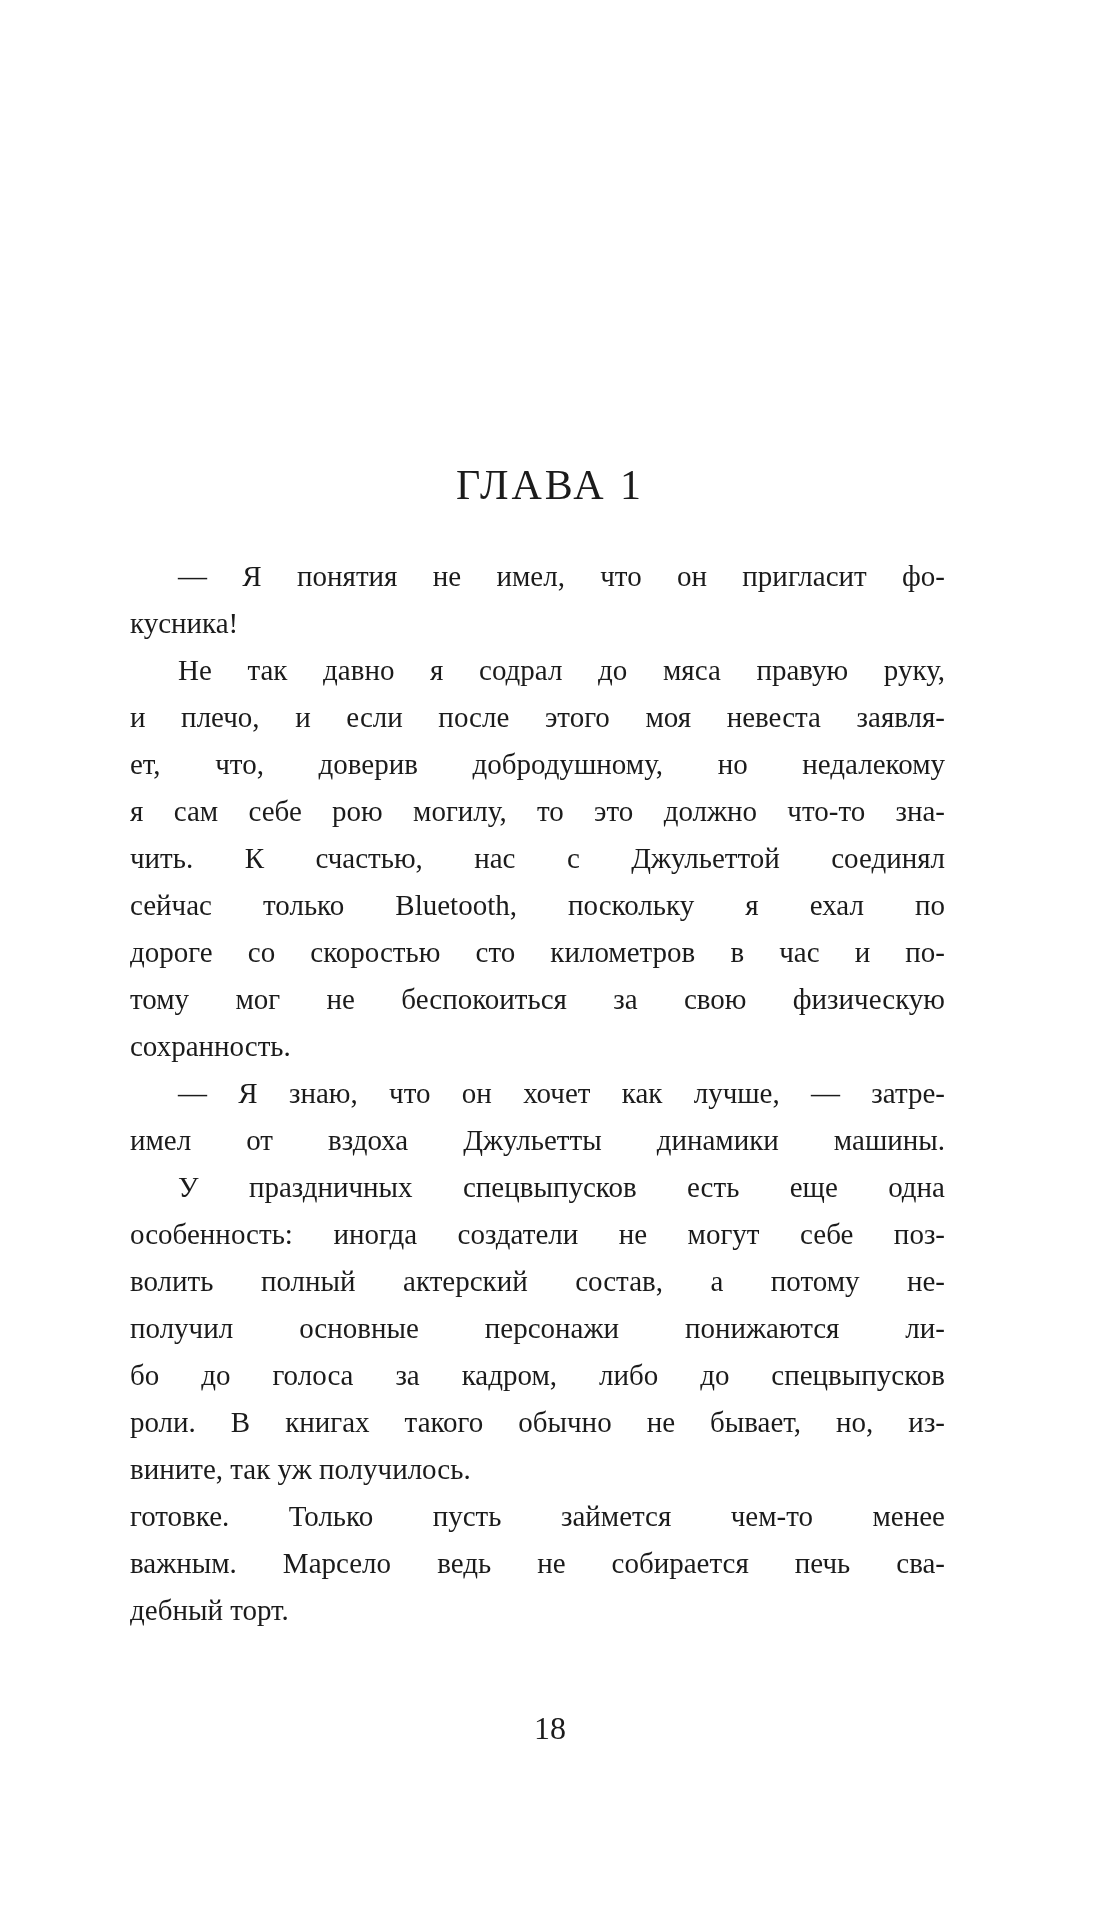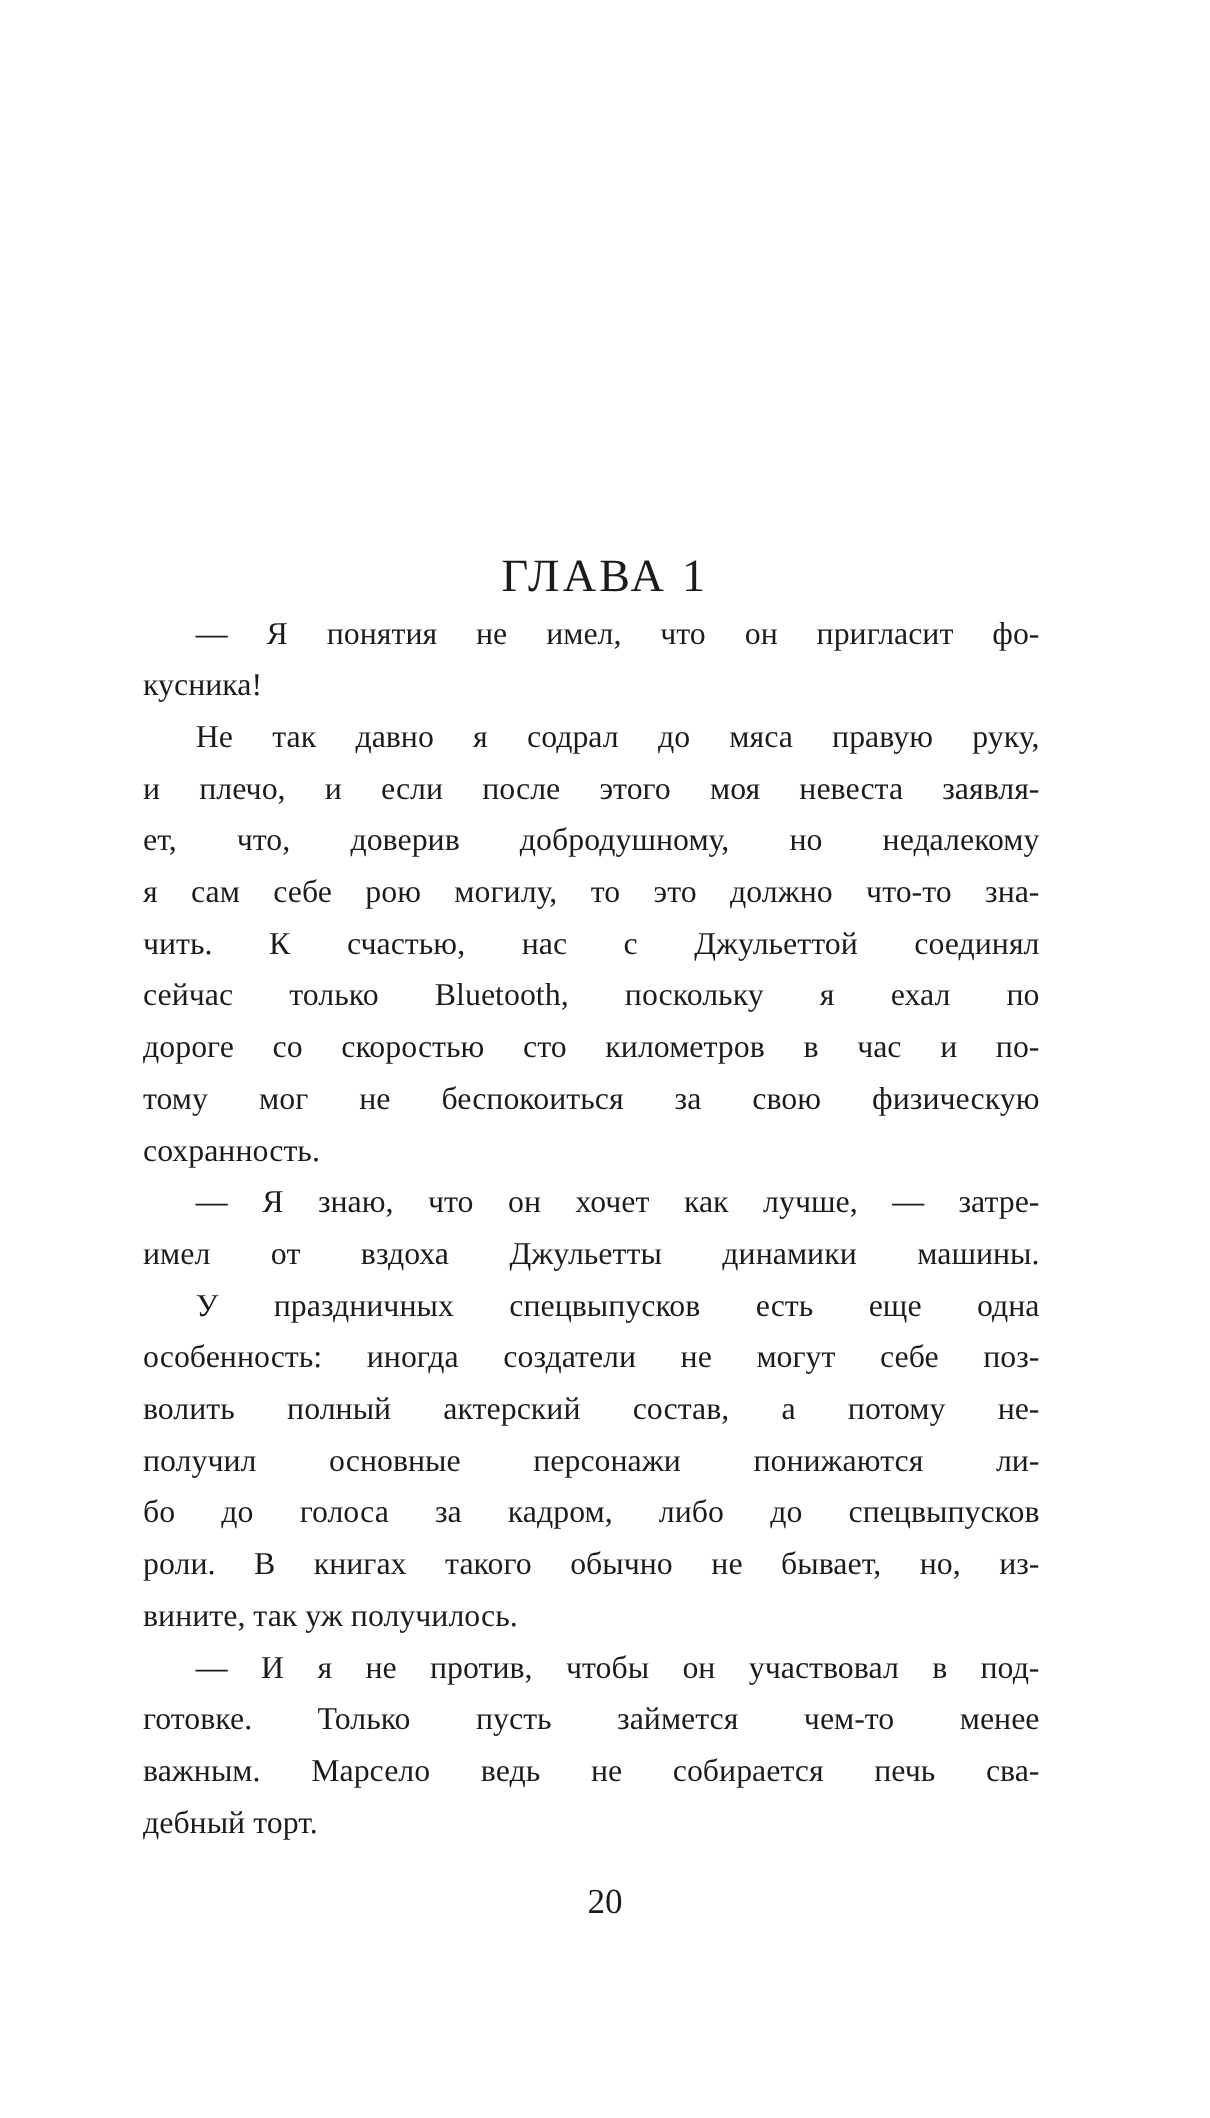--- a/index.html
+++ b/index.html
@@ -2,21 +2,21 @@
 <html><head>
 <meta charset="utf-8">
 <style>
   html, body { margin: 0; padding: 0; background: #ffffff; }
   body {
     width: 1100px; height: 1925px; position: relative; overflow: hidden;
     font-family: "Liberation Serif", "DejaVu Serif", serif;
     color: #1b1b1b;
   }
   .chapter-title {
-    position: absolute; left: 0; right: 0; top: 471px;
+    position: absolute; left: 0; right: 0; top: 432px;
     text-align: center; font-size: 42px; letter-spacing: 3px; font-weight: normal;
     line-height: 50px;
   }
   .text-block {
     position: absolute; left: 130px; width: 815px; top: 553px;
     font-size: 29px; line-height: 47px;
   }
   .line { display: block; white-space: nowrap; text-align: justify; text-align-last: justify; height: 47px; }
   .line.last { text-align-last: left; }
   .line.indent { padding-left: 48px; }
@@ -44,19 +44,18 @@
     <span class="line last">сохранность.</span>
     <span class="line indent">— Я знаю, что он хочет как лучше, — затре-</span>
     <span class="line">имел от вздоха Джульетты динамики машины.</span>
     <span class="line indent">У праздничных спецвыпусков есть еще одна</span>
     <span class="line">особенность: иногда создатели не могут себе поз-</span>
     <span class="line">волить полный актерский состав, а потому не-</span>
     <span class="line">получил основные персонажи понижаются ли-</span>
     <span class="line">бо до голоса за кадром, либо до спецвыпусков</span>
     <span class="line">роли. В книгах такого обычно не бывает, но, из-</span>
     <span class="line last">вините, так уж получилось.</span>
-    <span class="line indent">— И я не против, чтобы он участвовал в под-</span>
     <span class="line">готовке. Только пусть займется чем-то менее</span>
     <span class="line">важным. Марсело ведь не собирается печь сва-</span>
     <span class="line last">дебный торт.</span>
   </div>
 
-<div class="page-number">20</div>
+<div class="page-number">18</div>
 
 </body></html>

